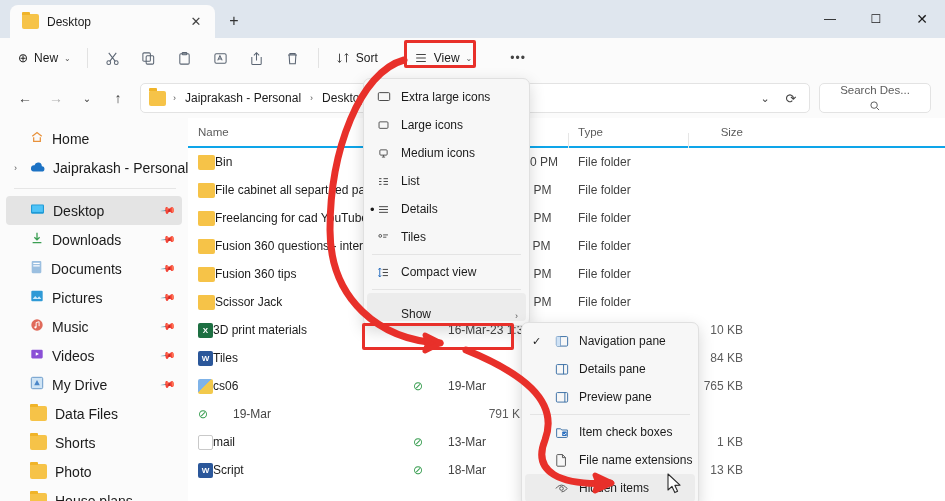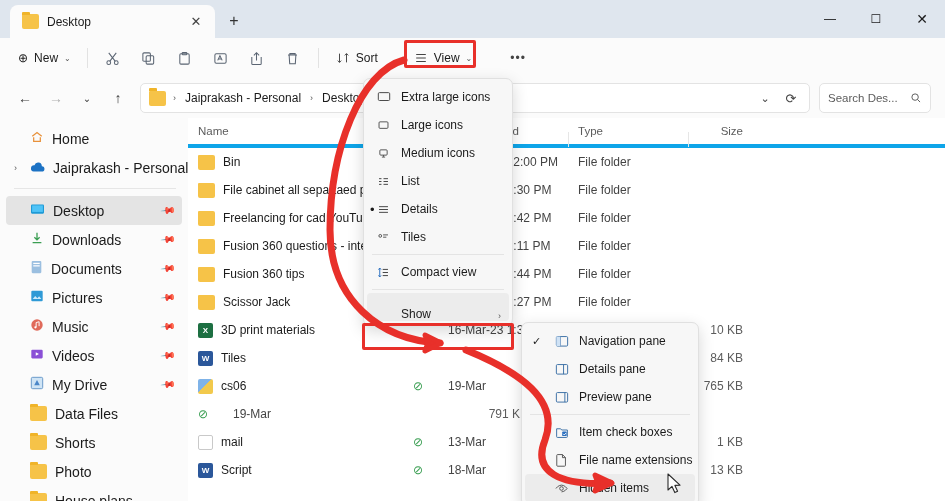--- a/index.html
+++ b/index.html
@@ -82,21 +82,21 @@
     background: #ffffff; border: 1px solid #e3e3e3; border-radius: 5px;
     display: flex; align-items: center; padding: 0 6px 0 8px; gap: 3px;
   }
   .crumb { font-size: 12px; color: #1b1b1b; padding: 3px 5px; border-radius: 3px; }
   .crumb-sep { font-size: 9px; color: #555; padding: 0 1px; }
   .addr-right { margin-left: auto; display: flex; align-items: center; gap: 2px; }
   .addr-ic { width: 24px; height: 24px; display:flex; align-items:center; justify-content:center; color:#444; font-size: 11px; }
   .searchbox {
     margin-left: 8px; height: 30px; width: 112px;
     background: #ffffff; border: 1px solid #e3e3e3; border-radius: 5px;
-    display: flex; align-items: center; padding: 0 8px; justify-content: space-between;
+    display: flex; align-items: center; padding: 0 8px; justify-content: space-between; flex-direction: column;
   }
   .searchbox span { font-size: 11.5px; color: #5c5c5c; }
 
   
   .nav-pane {
     position: absolute; top: 118px; left: 0; width: 188px; height: 383px;
     background: #fbfbfb; padding-top: 6px;
   }
   .nav-item {
     display: flex; align-items: center; height: 29px; margin: 0 6px;
@@ -113,37 +113,37 @@
     transform: rotate(40deg);
   }
 
   
   .filelist {
     position: absolute; top: 118px; left: 188px; width: 757px; height: 383px;
     background: #ffffff;
   }
   .col-head {
     display: flex; height: 30px; align-items: center;
-    border-bottom: 4px solid #0ea5e9; font-size: 11.5px; color: #5c5c5c;
+    border-bottom: 2px solid #0ea5e9; font-size: 11.5px; color: #5c5c5c;
   }
   .col-head .c { padding-left: 10px; position: relative; }
   .col-head .c + .c::before {
     content: ''; position: absolute; left: 0; top: 7px; height: 15px; width: 1px; background: #e6e6e6;
   }
   .c-name { width: 215px; }
   .c-status { width: 35px; }
   .c-date { width: 130px; }
   .c-type { width: 120px; }
   .c-size { width: 65px; text-align: right; padding-right: 10px; }
   .row {
     display: flex; height: 28px; align-items: center;
     font-size: 12px; color: #1b1b1b;
   }
   .row .c { padding-left: 10px; display: flex; align-items: center; }
-  .row .c-name { gap: 8px; overflow: hidden; white-space: nowrap; }
+  .row .c-name { overflow: hidden; white-space: nowrap; }
   .row .c-status { justify-content: flex-start; }
   .row .c-size { justify-content: flex-end; padding-right: 10px; color: #5c5c5c; }
   .row .c-date, .row .c-type { color: #444; }
   .sync-ok { color: #3a9e52; font-size: 12px; }
 
   
   .ic { width: 17px; height: 15px; flex: none; position: relative; }
   .ic-folder { background: #f6c348; border-radius: 1px 2px 2px 2px; }
   .ic-folder::before {
     content: ''; position: absolute; top: -2.5px; left: 0; width: 8px; height: 3px;
@@ -152,21 +152,21 @@
   .ic-sq { width: 15px; height: 15px; border-radius: 2px; display:flex; align-items:center; justify-content:center;
            font-size: 8px; font-weight: bold; color: #fff; flex: none; }
   .ic-xls { background: #1d6f42; }
   .ic-doc { background: #2b579a; }
   .ic-docx { background: #2b579a; }
   .ic-img { background: linear-gradient(135deg,#7fb3e8 0%,#7fb3e8 45%,#f2c94c 46%,#f2c94c 100%); }
   .ic-txt { background: #ffffff; border: 1px solid #c9c9c9; }
 
   
   .viewmenu {
-    position: absolute; top: 78px; left: 363px; width: 150px;
+    position: absolute; top: 78px; left: 363px; width: 167px;
     background: #f7f7f7; border: 1px solid #e0e0e0; border-radius: 7px;
     box-shadow: 0 5px 16px rgba(0,0,0,0.16); padding: 4px 0; z-index: 40;
   }
   .vm-item {
     display: flex; align-items: center; height: 28px; margin: 0 3px;
     border-radius: 4px; padding-left: 8px; gap: 9px; position: relative;
     font-size: 12px; color: #1b1b1b;
   }
   .vm-bullet { position: absolute; left: 3px; font-size: 13px; color: #1b1b1b; line-height: 1; }
   .vm-ic { width: 17px; display: flex; align-items: center; justify-content: center; color: #444; flex: none; }

